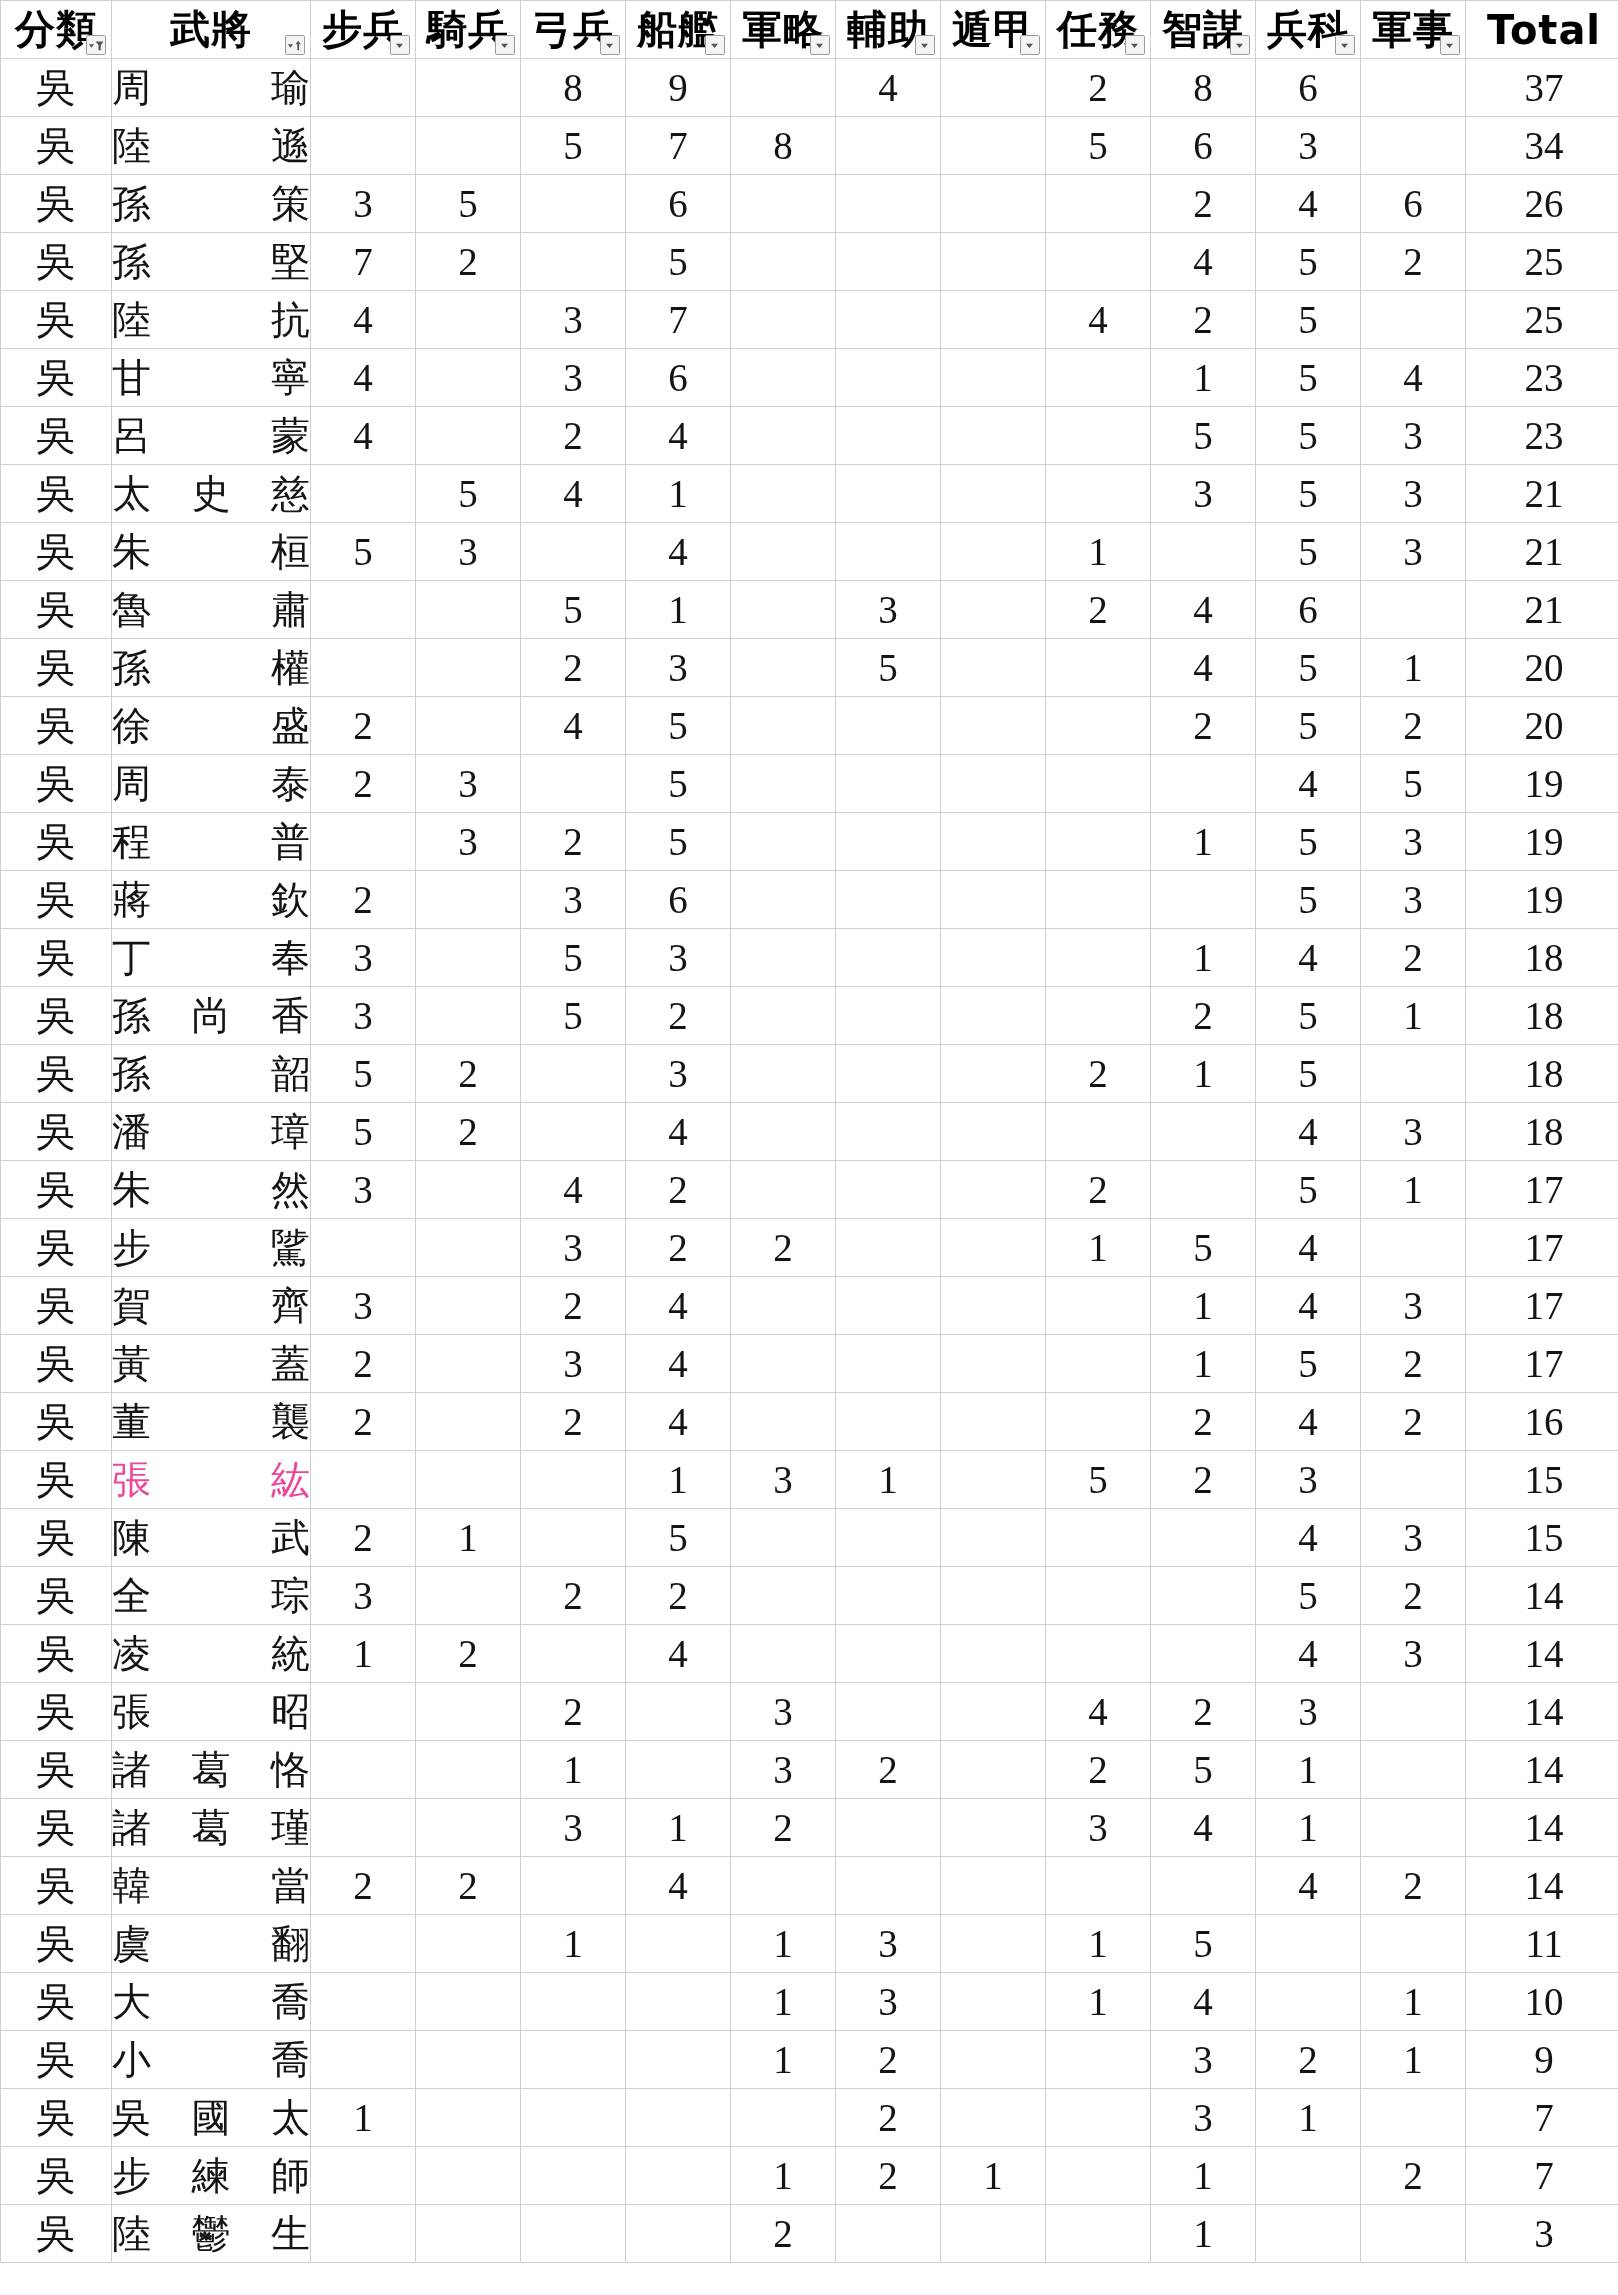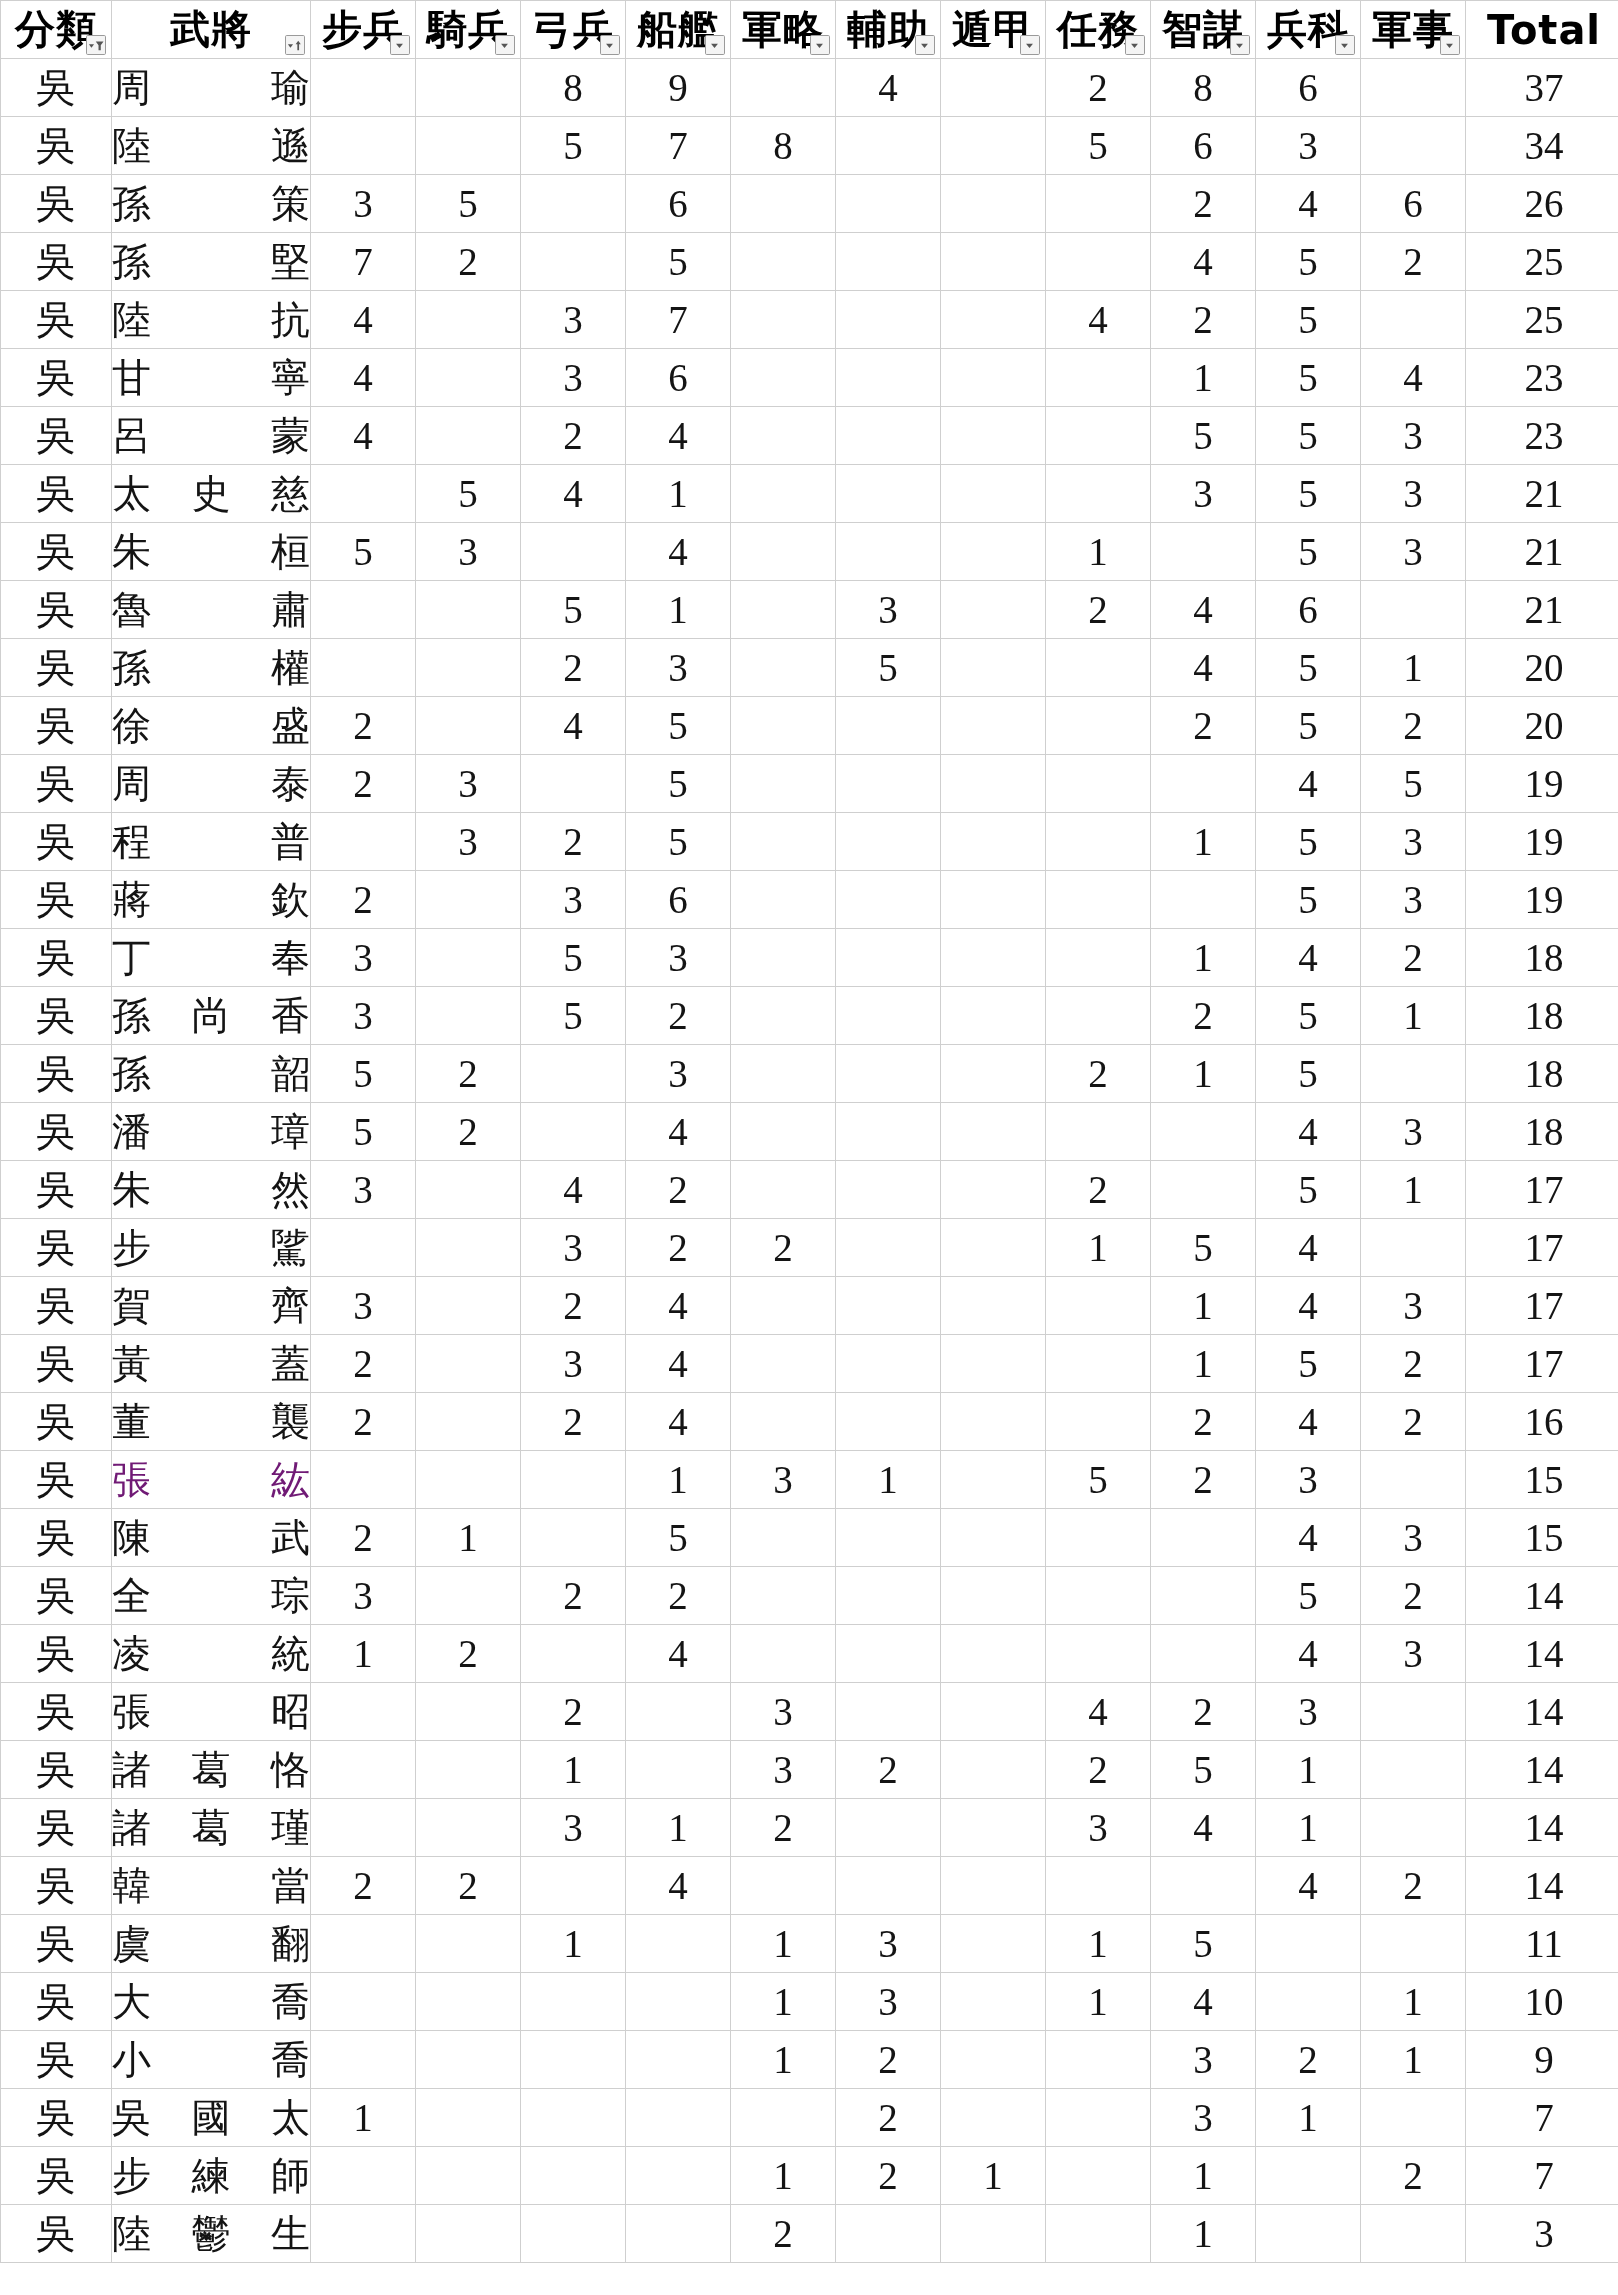--- a/index.html
+++ b/index.html
@@ -566,21 +566,21 @@
         <td style="border-color: rgb(207, 207, 207); color: rgb(20, 20, 20);"></td>
         <td style="border-color: rgb(207, 207, 207); color: rgb(20, 20, 20);"></td>
         <td style="border-color: rgb(207, 207, 207); color: rgb(20, 20, 20);"></td>
         <td style="border-color: rgb(207, 207, 207); color: rgb(20, 20, 20);">2</td>
         <td style="border-color: rgb(207, 207, 207); color: rgb(20, 20, 20);">4</td>
         <td style="border-color: rgb(207, 207, 207); color: rgb(20, 20, 20);">2</td>
         <td class="total-cell" style="border-color: rgb(207, 207, 207); color: rgb(20, 20, 20);">16</td>
       </tr>
       <tr>
         <td style="border-color: rgb(207, 207, 207); color: rgb(20, 20, 20);">吳</td>
-        <td class="name-cell" style="border-color: rgb(207, 207, 207); color: #701a75;">張紘</td>
+        <td class="name-cell" style="border-color: rgb(207, 207, 207); color: #ec4899;">張紘</td>
         <td style="border-color: rgb(207, 207, 207); color: rgb(20, 20, 20);"></td>
         <td style="border-color: rgb(207, 207, 207); color: rgb(20, 20, 20);"></td>
         <td style="border-color: rgb(207, 207, 207); color: rgb(20, 20, 20);"></td>
         <td style="border-color: rgb(207, 207, 207); color: rgb(20, 20, 20);">1</td>
         <td style="border-color: rgb(207, 207, 207); color: rgb(20, 20, 20);">3</td>
         <td style="border-color: rgb(207, 207, 207); color: rgb(20, 20, 20);">1</td>
         <td style="border-color: rgb(207, 207, 207); color: rgb(20, 20, 20);"></td>
         <td style="border-color: rgb(207, 207, 207); color: rgb(20, 20, 20);">5</td>
         <td style="border-color: rgb(207, 207, 207); color: rgb(20, 20, 20);">2</td>
         <td style="border-color: rgb(207, 207, 207); color: rgb(20, 20, 20);">3</td>

